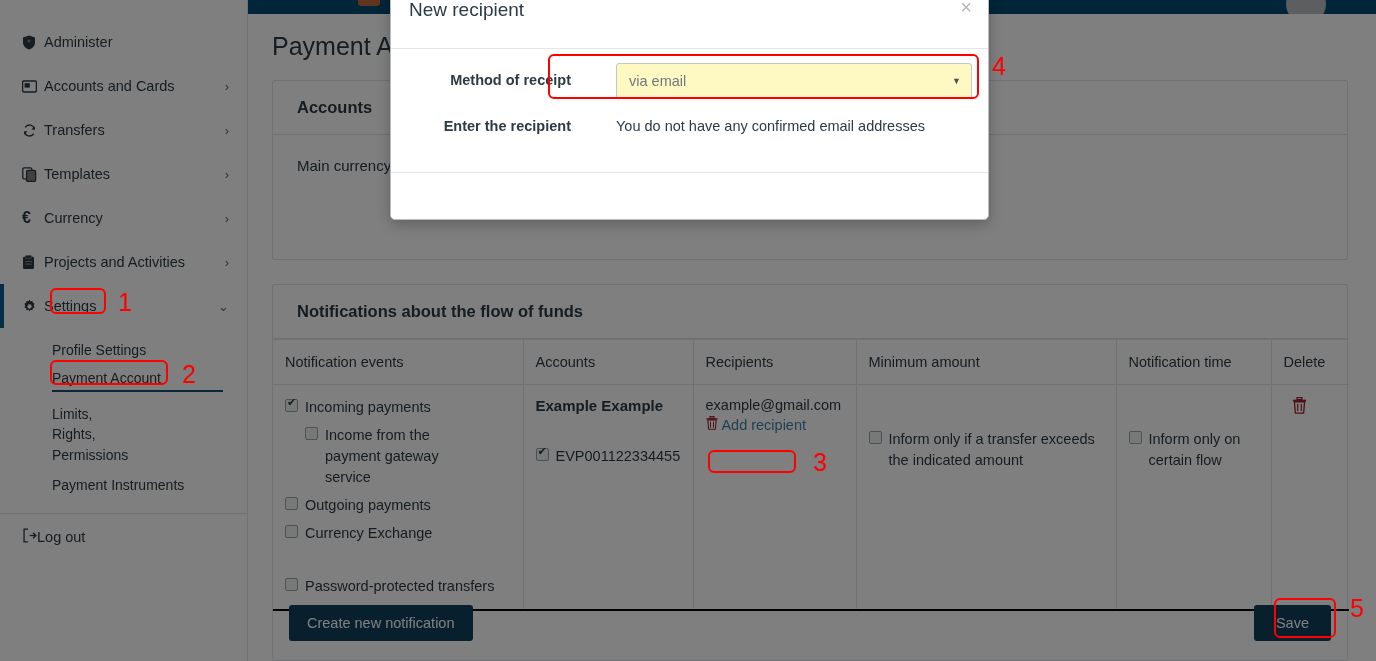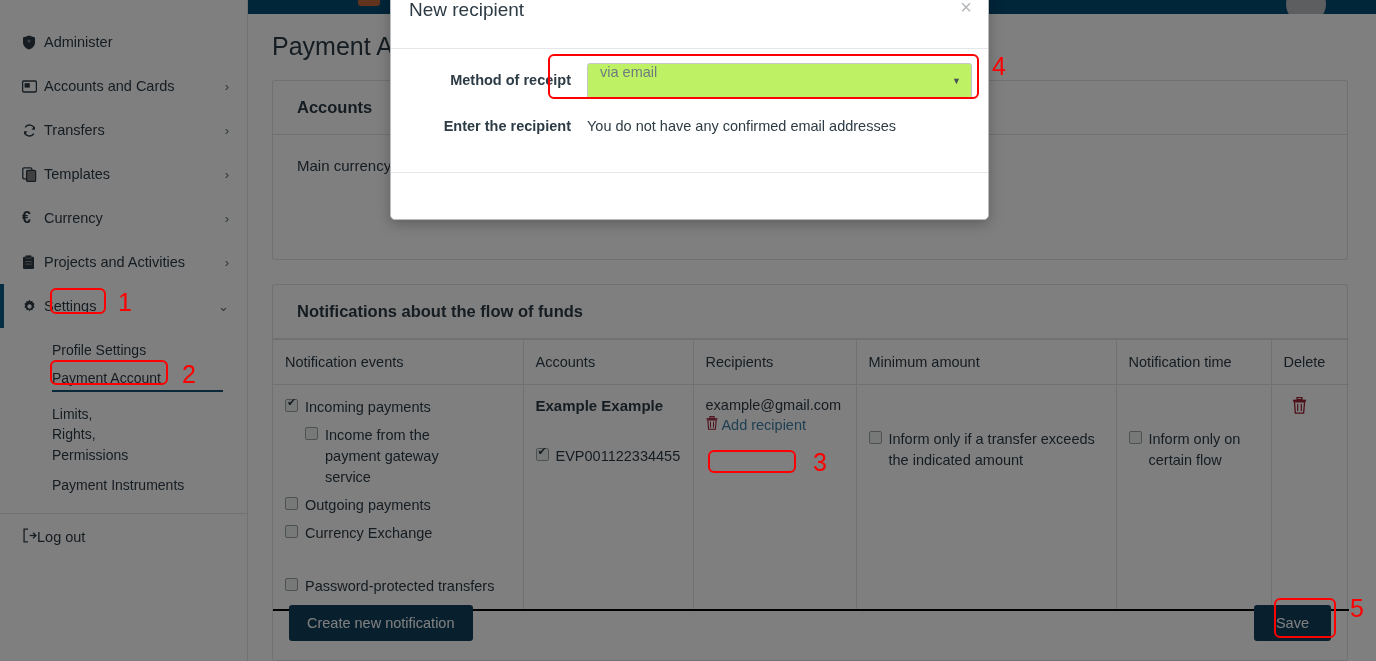--- a/index.html
+++ b/index.html
@@ -230,36 +230,36 @@
     padding: 0 18px;
     display: flex; align-items: center;
     border-bottom: 1px solid #e4e6e8;
   }
   .modal-title { font-size: 19px; color: #2d3b45; }
   .modal-close {
     position: absolute; right: 16px; top: 26px;
     font-size: 20px; color: #b4b8bb; cursor: pointer; line-height: 1;
   }
   .modal-body { padding: 14px 16px 0 16px; }
-  .form-row { display: flex; align-items: flex-start; margin-bottom: 10px; }
+  .form-row { display: flex; align-items: flex-start; margin-bottom: 10px; gap: 29px; }
   .form-label {
     width: 180px; flex: 0 0 180px;
     text-align: right;
     padding-right: 16px;
     font-size: 14.5px; font-weight: bold; color: #2d3b45;
     line-height: 34px;
   }
   .form-ctl { flex: 1; position: relative; }
   .select-box {
     position: relative;
     height: 36px;
     border: 1px solid #c3c7ca;
     border-radius: 3px;
-    background: #bef264;
-    display: flex; 
+    background: #fef9c3;
+    display: flex; align-items: center;
     padding: 0 26px 0 12px;
     font-size: 14.5px;
     color: #6f7a80;
     cursor: pointer;
   }
   .select-caret {
     position: absolute; right: 10px; top: 50%;
     transform: translateY(-50%);
     font-size: 9px; color: #4a5257;
   }

